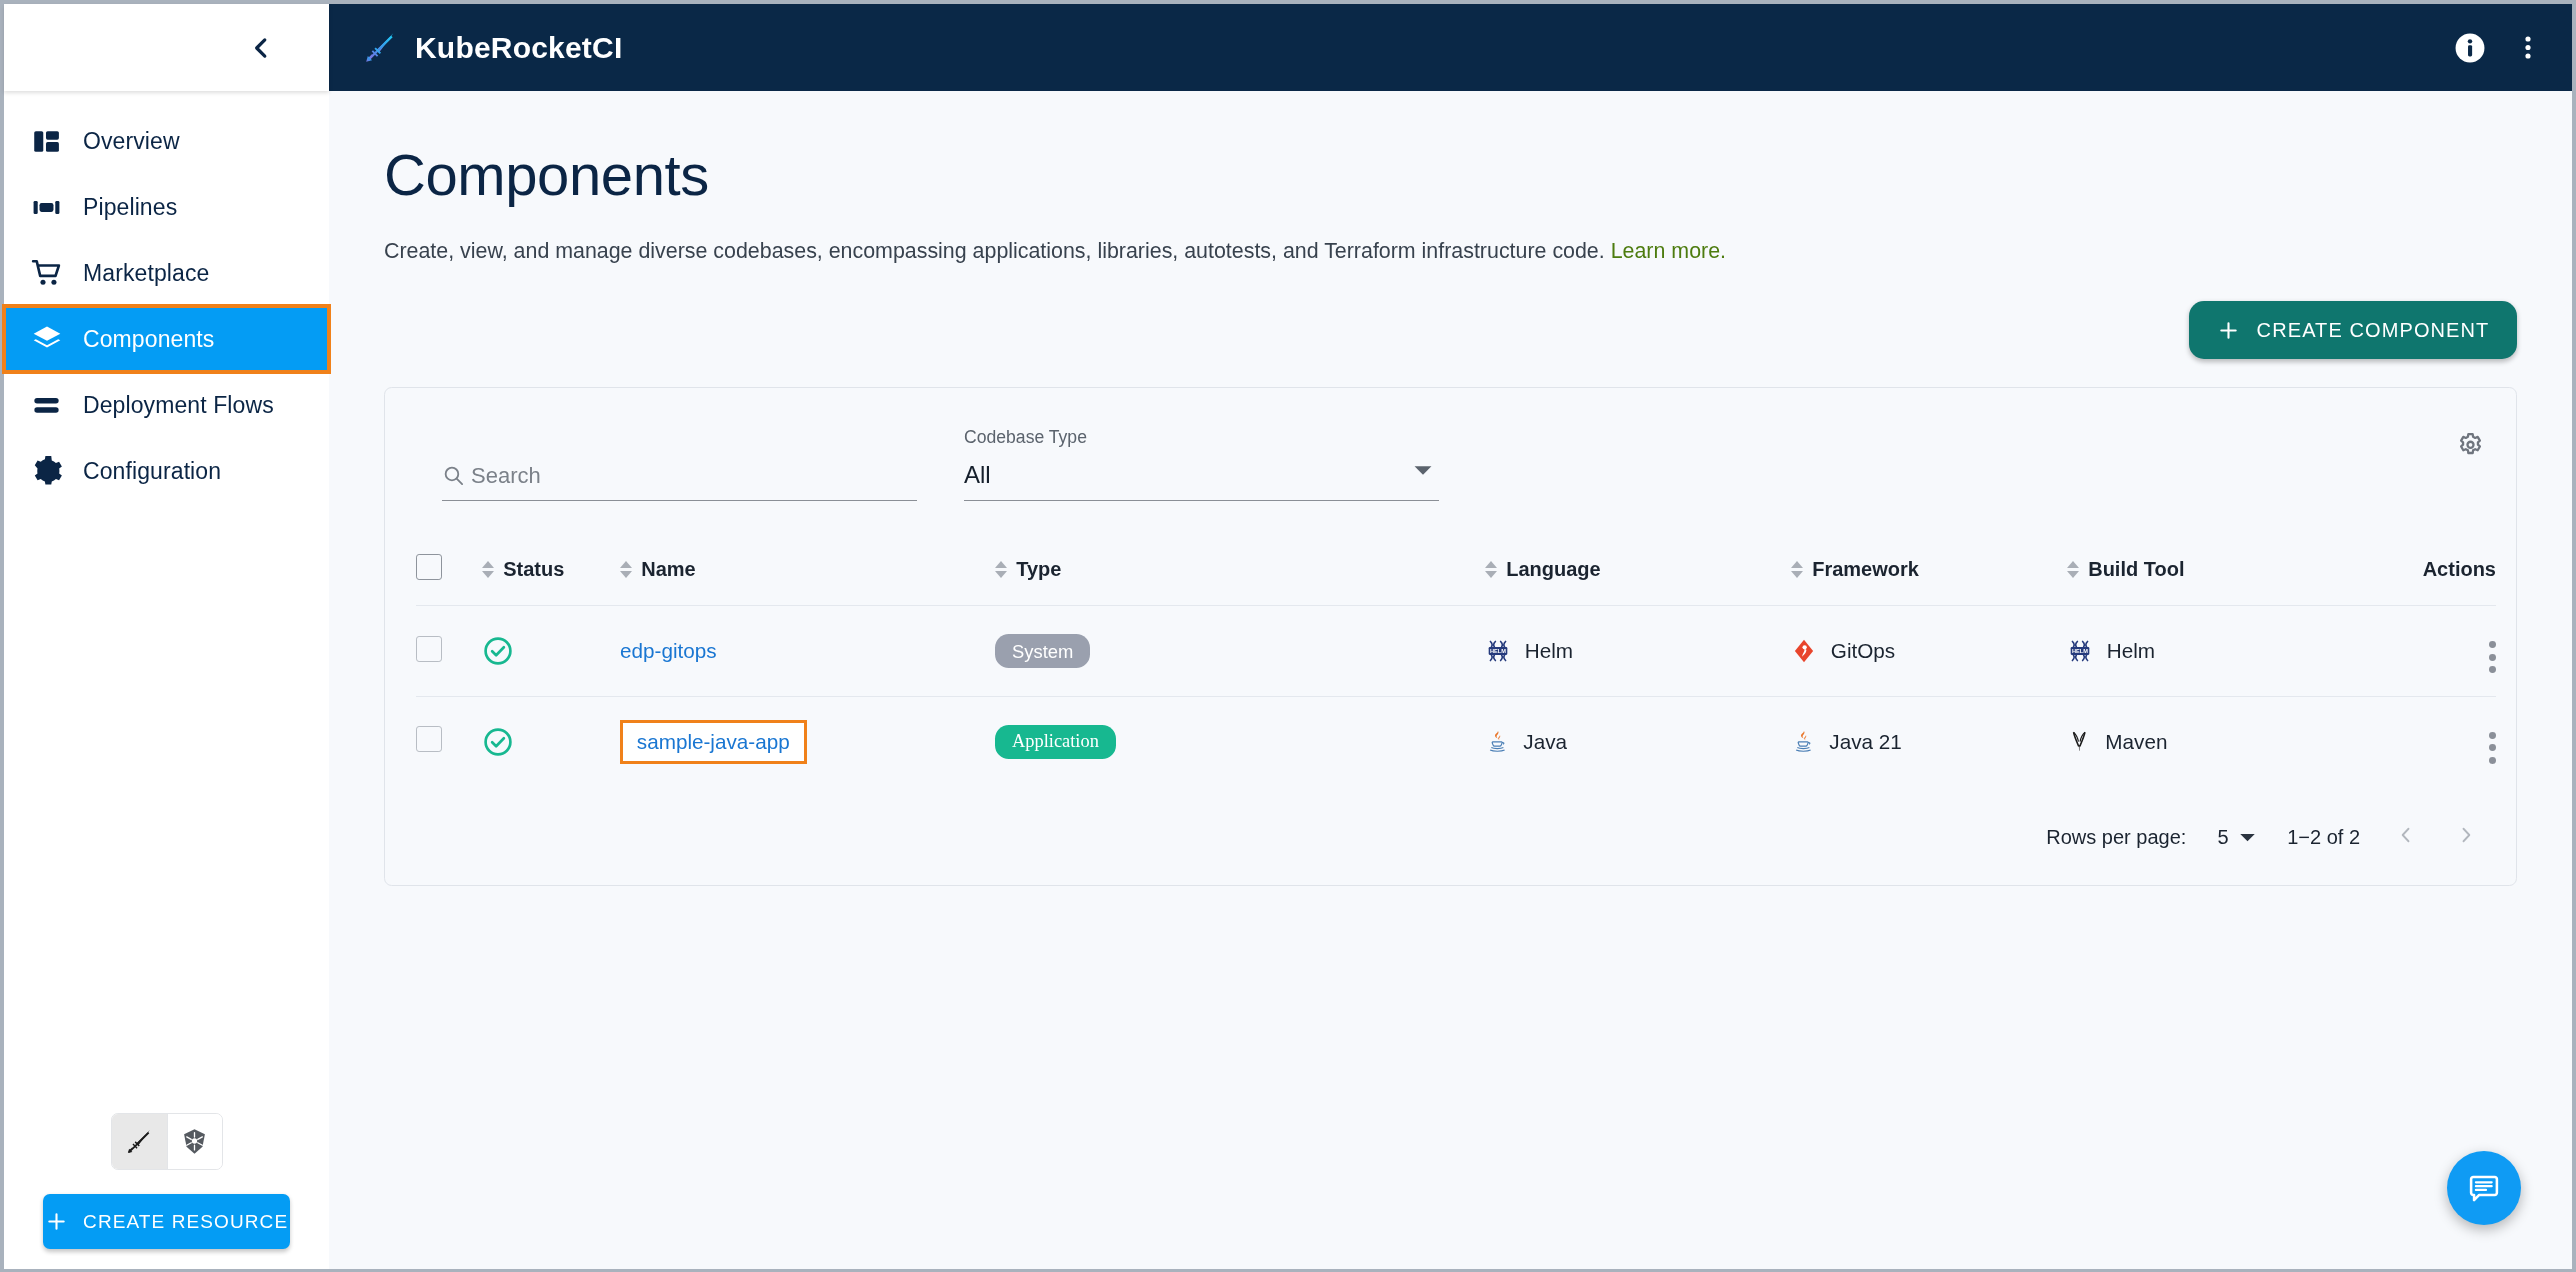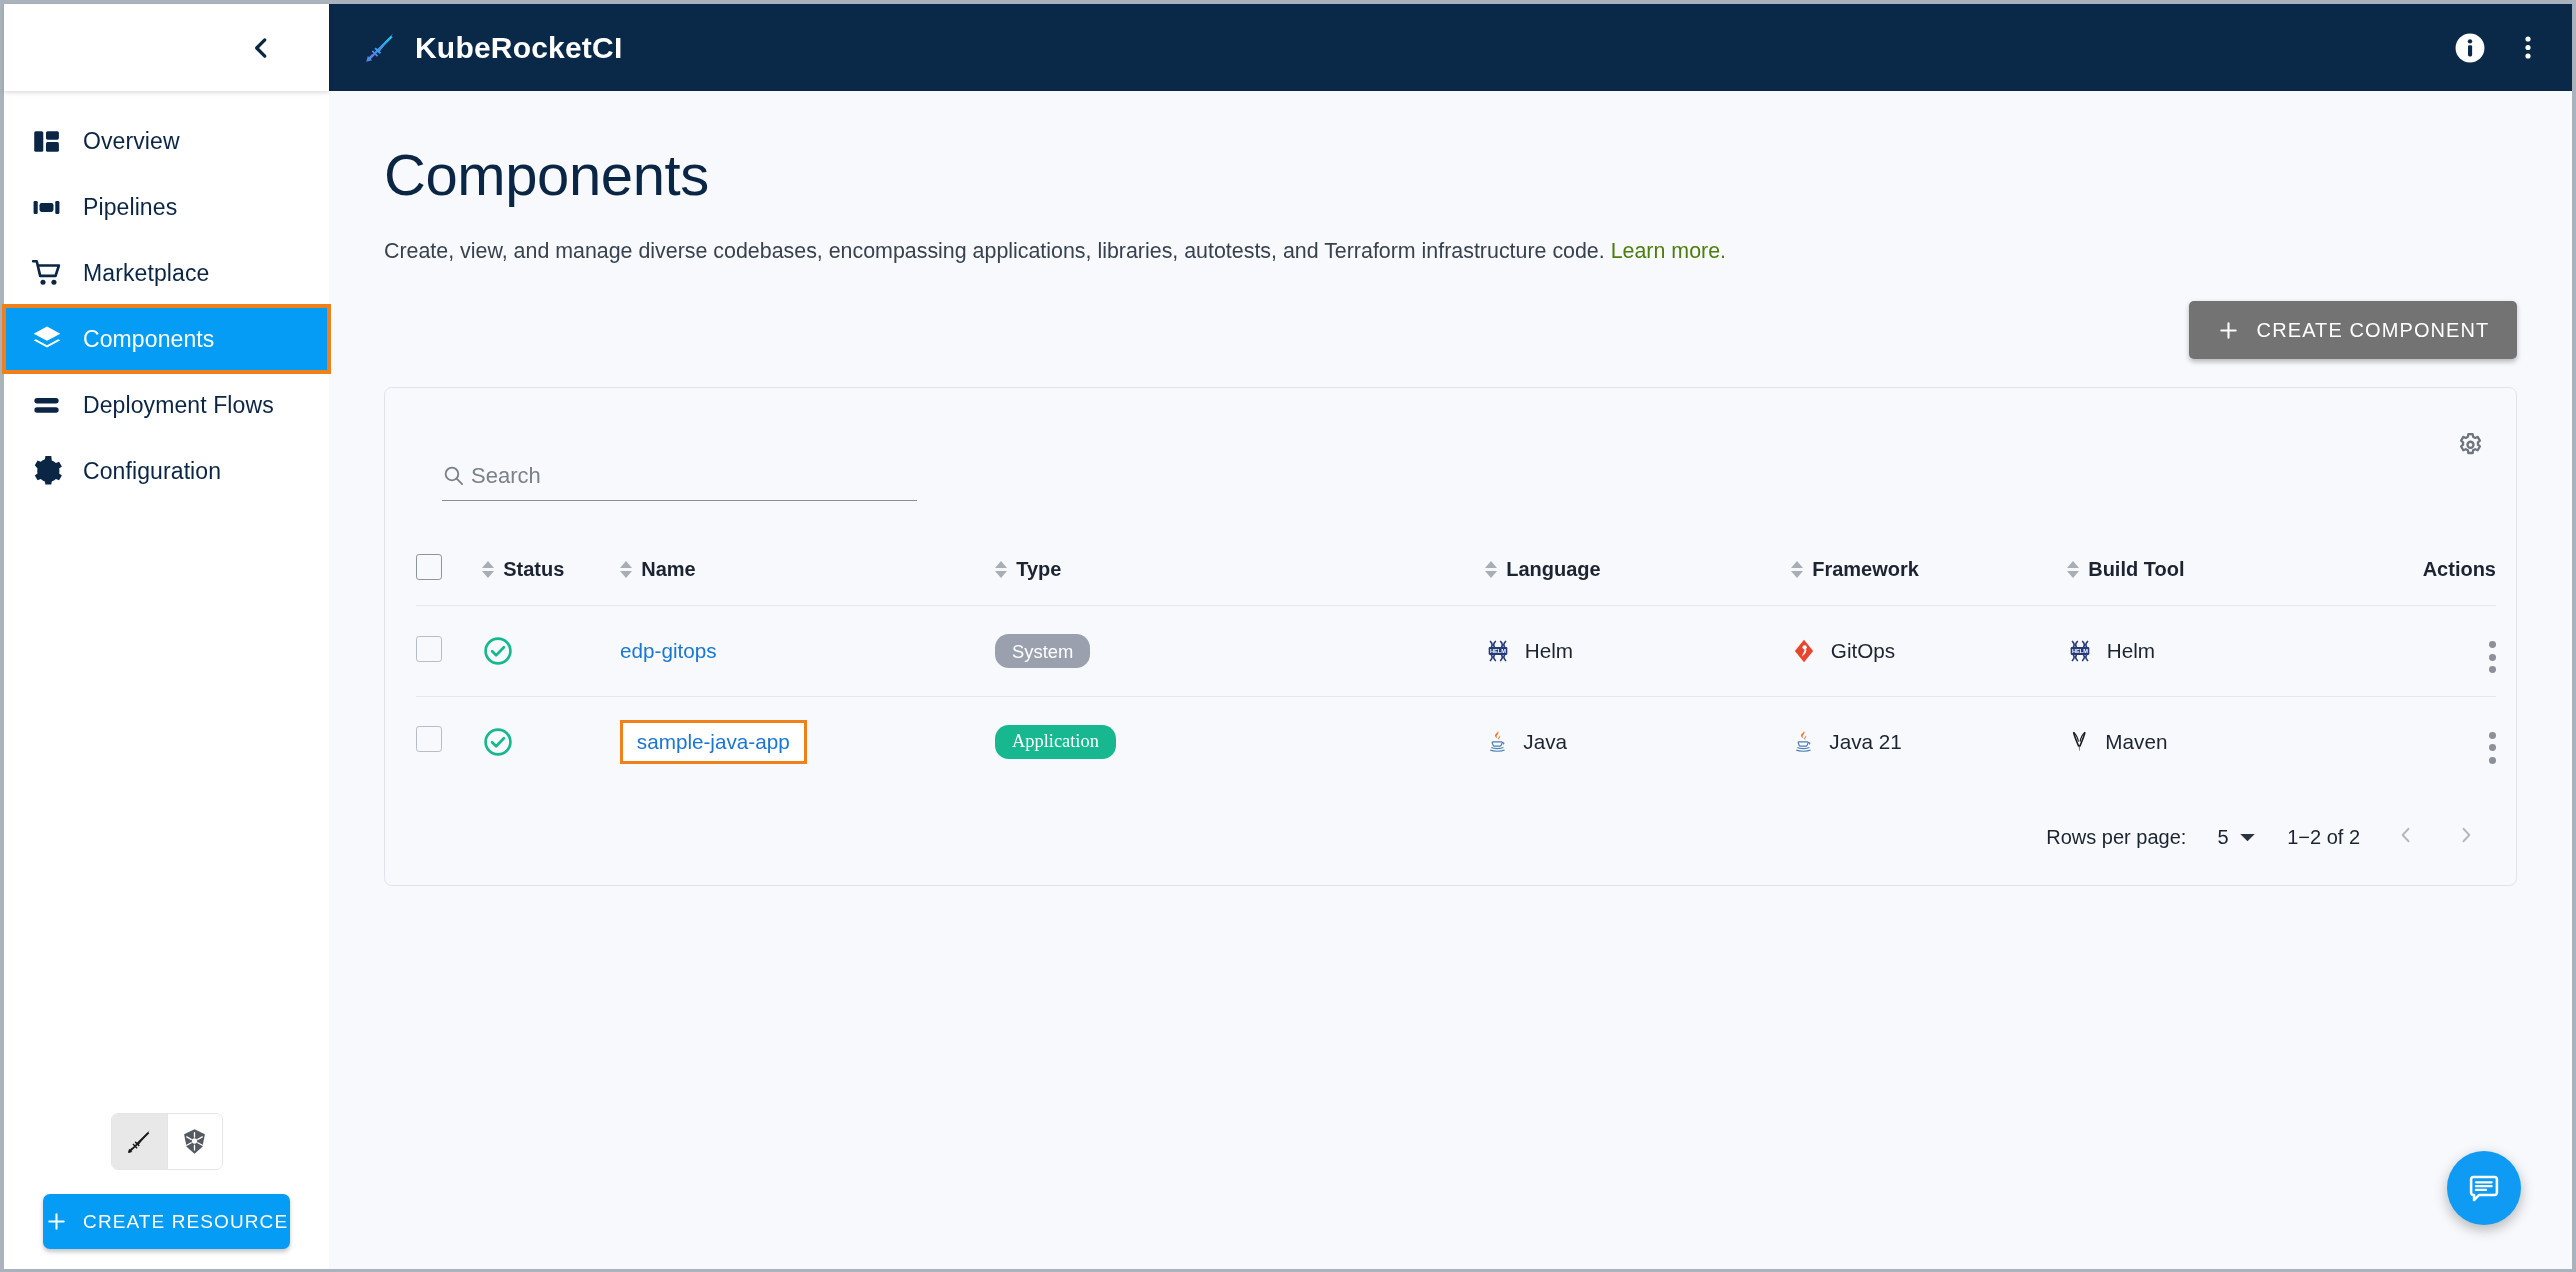--- a/index.html
+++ b/index.html
@@ -165,22 +165,22 @@
   }
   .page-subtitle a { color: #4d7c0f; text-decoration: none; }
 
   .action-row {
     margin-top: 37px;
     display: flex;
     justify-content: flex-end;
   }
   .create-component-btn {
     height: 58px;
-    background: #737373;
-    border-radius: 5px;
+    background: #0f766e;
+    border-radius: 15px;
     color: #fff;
     display: flex;
     align-items: center;
     gap: 17px;
     padding: 0 27.6px;
     font-size: 20px;
     font-weight: 500;
     letter-spacing: 1.1px;
     cursor: pointer;
     box-shadow: 0 2.3px 5.4px rgba(0,0,0,0.25);
@@ -514,20 +514,29 @@
 
         <div class="filter-row">
           <div class="search-field">
             <svg width="23" height="23" viewBox="0 0 24 24">
               <circle cx="10.4" cy="10.4" r="6.6" fill="none" stroke="#7b8189" stroke-width="1.9"></circle>
               <path d="M15.3 15.3 L21 21" stroke="#7b8189" stroke-width="1.9" stroke-linecap="round"></path>
             </svg>
             <span class="ph">Search</span>
           </div>
 
+          <div class="select-field">
+            <span class="select-label">Codebase Type</span>
+            <span class="select-value">All</span>
+            <span class="select-arrow">
+              <svg width="20" height="12.3" viewBox="0 0 26 16">
+                <path d="M2 3 L13 14 L24 3 Z" fill="#5b636d"></path>
+              </svg>
+            </span>
+          </div>
 
           <div class="gear-corner">
             <svg width="29" height="29" viewBox="0 0 24 24">
               <path fill="none" stroke="#6f757e" stroke-width="1.9" stroke-linejoin="round" d="M10.2 2.6h3.6l.35 2.2 1.75.95 2.05-.85 1.8 3.1-1.6 1.45v1.9l1.6 1.45-1.8 3.1-2.05-.85-1.75.95-.35 2.2h-3.6l-.35-2.2-1.75-.95-2.05.85-1.8-3.1 1.6-1.45v-1.9l-1.6-1.45 1.8-3.1 2.05.85 1.75-.95z"></path>
               <circle cx="12" cy="11.4" r="2.5" fill="none" stroke="#6f757e" stroke-width="1.9"></circle>
             </svg>
           </div>
         </div>
 
         <table class="grid">

